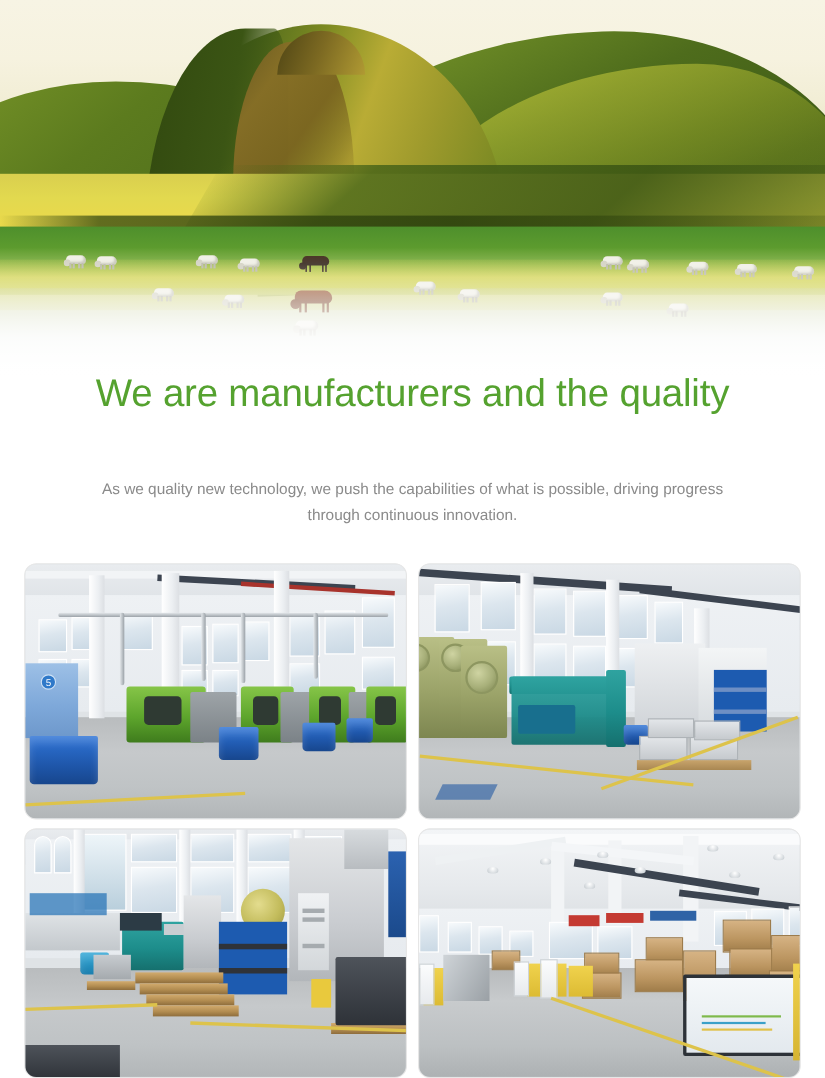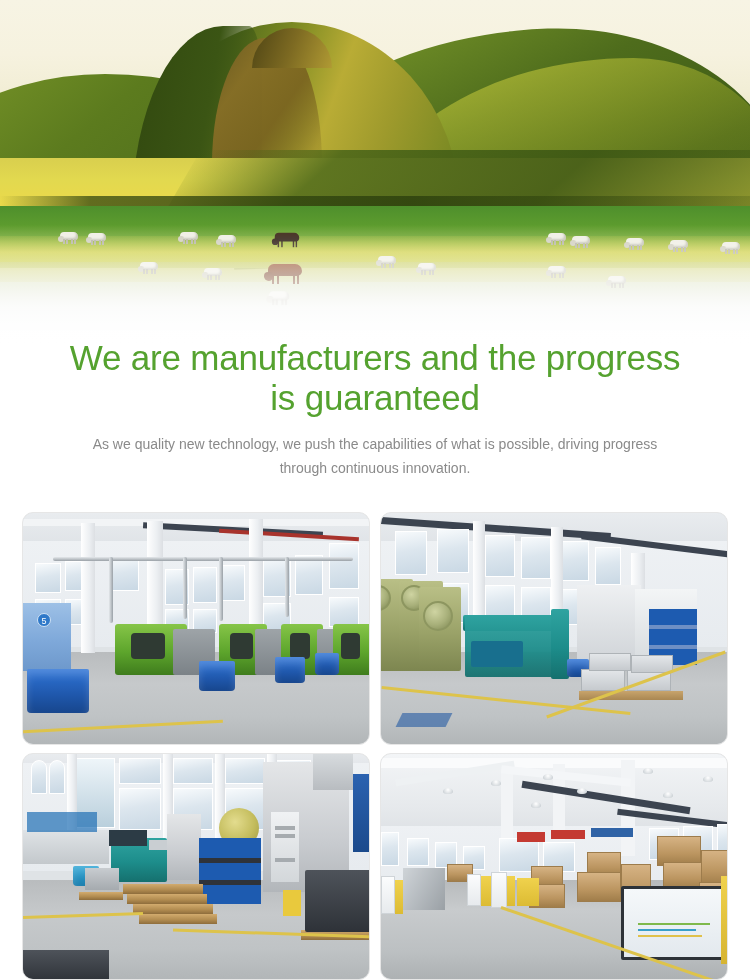--- a/index.html
+++ b/index.html
@@ -375,22 +375,21 @@
         <i class="leg l2"></i>
         <i class="leg l3"></i>
         <i class="leg l4"></i>
       </div>
 
     <div class="hero-fade"></div>
   </div>
 </section>
 
 <h1 class="headline">
-  <span>We are manufacturers and the progress</span>
-  <span class="l2">is guaranteed</span>
+  <span>We are manufacturers and the quality</span>
 </h1>
 
 <p class="subtext">As we quality new technology, we push the capabilities of what is possible, driving progress through continuous innovation.</p>
 
 <section class="grid">
 
   <figure class="shot">
     <div class="shot-inner">
       <div class="ceiling"></div>
       <div class="wallwin"></div>

